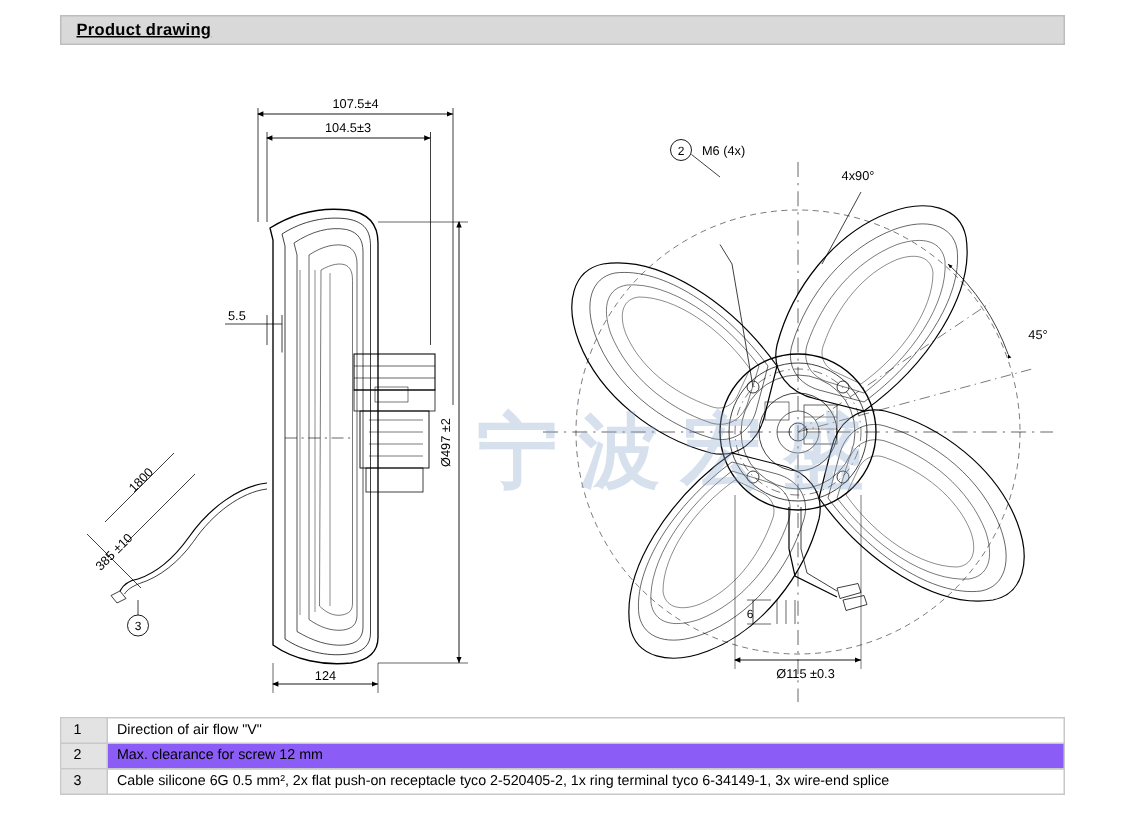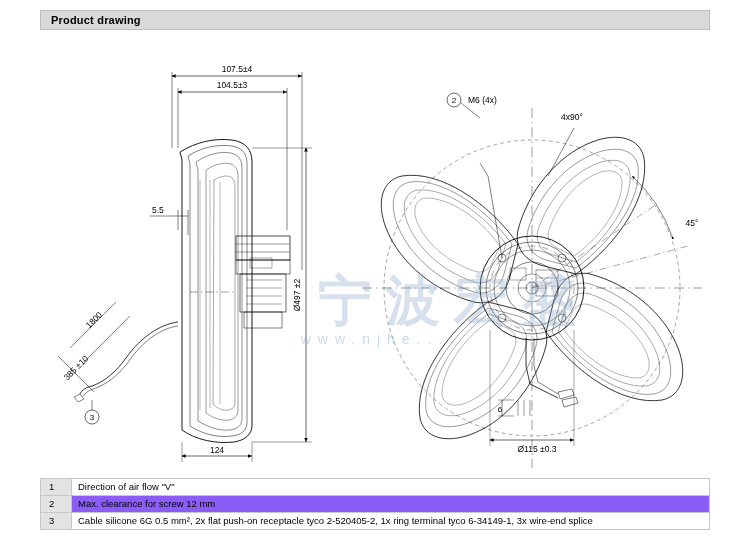--- a/index.html
+++ b/index.html
@@ -30,20 +30,21 @@
     box-sizing: border-box;
   }
   .header-bar .title {
     position: absolute;
     left: 10px;
     top: 3px;
     font-size: 11px;
     font-weight: bold;
     color: #000;
     letter-spacing: 0.2px;
+    text-decoration: underline;
   }
   
   .canvas {
     position: absolute;
     left: 0;
     top: 30px;
     width: 606px;
     height: 440px;
   }
   .canvas svg {
@@ -303,21 +304,20 @@
         <text id="t-m6" x="468" y="73" text-anchor="start">M6 (4x)</text>
         <text id="t-4x90" x="572" y="90" text-anchor="middle">4x90°</text>
         <text id="t-45" x="692" y="196" text-anchor="middle">45°</text>
         <text id="t-d115" x="537" y="422" text-anchor="middle">Ø115 ±0.3</text>
         <text id="t-6" x="500" y="382" text-anchor="middle" font-size="8">6</text>
       </g>
     </svg>
 
     <div class="watermark">
       <div class="wm-cn">宁波宏盛</div>
-      <div class="wm-url">www.njhe...</div>
     </div>
   </div>
 
   <table class="legend">
     <tbody>
       <tr>
         <td class="idx">1</td>
         <td class="desc">Direction of air flow "V"</td>
       </tr>
       <tr class="alt">

